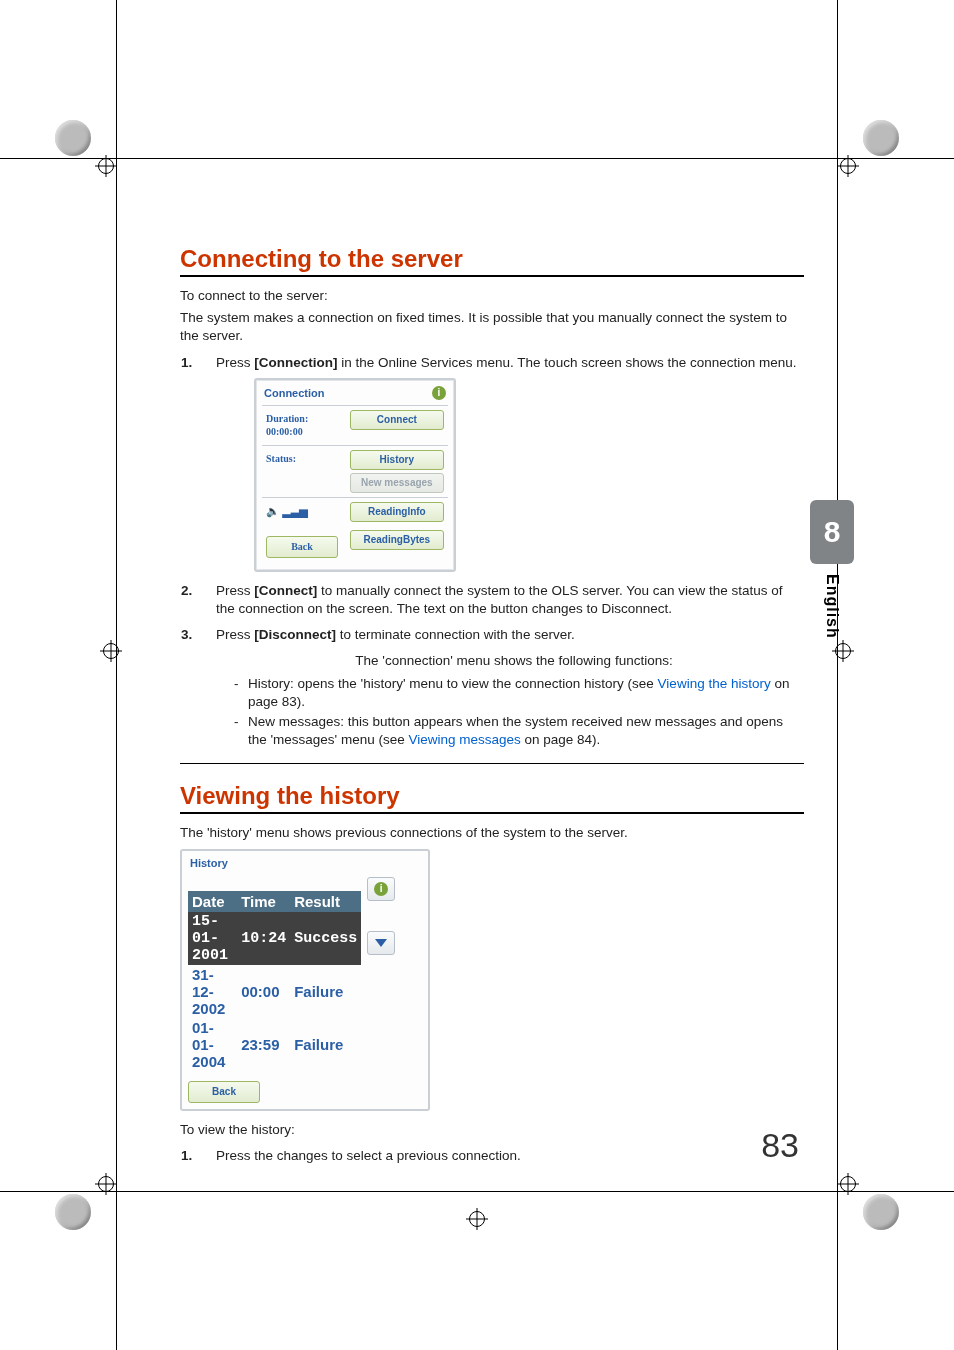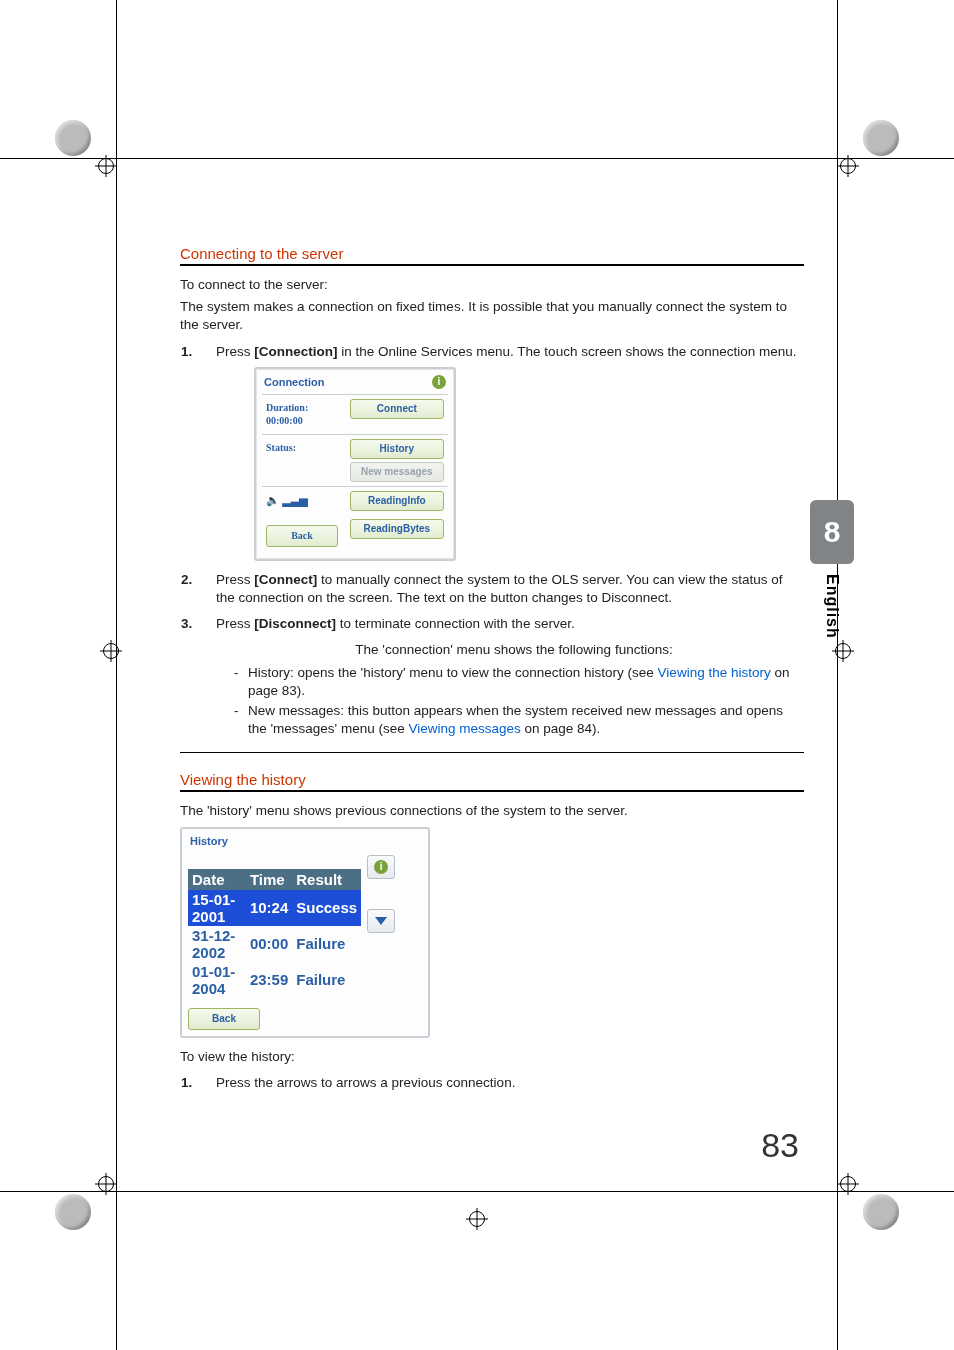--- a/index.html
+++ b/index.html
@@ -28,21 +28,21 @@
 
   .crop-lines { position:absolute; inset:0; pointer-events:none; }
   .c-h1,.c-h2,.c-v1,.c-v2 { position:absolute; background:#000; }
   .c-h1 { top:158px; left:0; right:0; height:1px; }
   .c-h2 { bottom:158px; left:0; right:0; height:1px; }
   .c-v1 { left:116px; top:0; bottom:0; width:1px; }
   .c-v2 { right:116px; top:0; bottom:0; width:1px; }
 
   .page { position:absolute; left: 180px; right: 150px; top: 245px; bottom: 190px; }
 
-  h2.section { color:#cc3500; font-size:15px; font-weight:normal; margin-bottom:2px; }
+  h2.section { color:#cc3500; font-size:24px; font-weight:bold; margin-bottom:2px; }
   .rule { height:2px; background:#000; margin-bottom:10px; width:100%; }
 
   p { font-size:13.5px; line-height:1.35; margin-bottom:4px; }
   ol.steps { list-style: decimal; margin: 8px 0 0 0; padding-left: 16px; }
   ol.steps > li { font-size:13.5px; line-height:1.35; margin-bottom:8px; padding-left: 20px; }
   ol.steps > li::marker { font-weight: bold; }
   .bold { font-weight:bold; }
   a.link { color:#0060d0; text-decoration:none; }
 
   .sub-indent { margin-left: 38px; font-size:13.5px; line-height:1.35; }
@@ -60,21 +60,21 @@
   .ui-btn { background:linear-gradient(#f5faee,#e2ecd0); border:1px solid #9db763; border-radius:3px; height:20px; font-size:10px; color:#2b5fa5; font-weight:bold; display:flex; align-items:center; justify-content:center; }
   .ui-btn.disabled { color:#9aa4ad; background:linear-gradient(#f1f3f0,#e6e8e3); border-color:#c1c8bb; }
   .ui-back { margin-top:4px; width:72px; background:linear-gradient(#f5faee,#e2ecd0); border:1px solid #9db763; border-radius:3px; height:22px; font-size:10px; color:#2b5fa5; font-weight:bold; display:flex; align-items:center; justify-content:center; }
   .speaker { font-size:11px; color:#2b5fa5; }
 
   
   .hist-panel { width: 250px; margin: 6px 0 10px 0; border:2px solid #c9cfd4; border-radius:3px; padding:4px 6px 6px; background:#fdfdfe; font-family: Verdana, Geneva, sans-serif; }
   table.hist { width: 74%; border-collapse: collapse; font-size:15px; color:#2b5fa5; margin-top:16px; }
   table.hist th { background:#4d6f86; color:#fff; text-align:left; padding:2px 4px; font-weight:bold; }
   table.hist td { padding:1px 4px; font-weight:bold; }
-  table.hist tr.sel td { background:#1d4ed8; color:#fff; }
+  table.hist tr.sel td { background:#404040; color:#fff;font-family:Liberation Mono, monospace; }
   .hist-body { display:flex; gap:6px; align-items:flex-start; }
   .hist-side { display:flex; flex-direction:column; gap:30px; margin-top:2px; }
   .sq-btn { width:28px; height:24px; border:1px solid #b6bfc7; border-radius:3px; background:linear-gradient(#fafbfc,#e6eaed); display:flex; align-items:center; justify-content:center; }
   .tri-down { width:0; height:0; border-left:6px solid transparent; border-right:6px solid transparent; border-top:8px solid #2b5fa5; }
 
   .side-tab { position:absolute; right: 100px; top: 500px; width:44px; display:flex; flex-direction:column; align-items:center; }
   .tab-box { width:44px; height:64px; background:#808487; border-radius:6px; display:flex; align-items:center; justify-content:center; color:#fff; font-size:30px; font-weight:bold; margin-bottom:10px; }
   .tab-text { writing-mode: vertical-rl; font-weight:bold; font-size:16px; letter-spacing:1px; color:#000; }
 
   .page-number { position:absolute; right: 155px; bottom: 185px; font-size:34px; color:#333; }
@@ -229,18 +229,18 @@
         <div class="sq-btn">
             <div class="tri-down"></div>
           </div>
       </div>
     </div>
     <div class="ui-back" style="margin-top:10px;">Back</div>
   </div>
 
   <p>To view the history:</p>
   <ol class="steps">
-    <li>Press the arrows to arrows a previous connection.</li>
+    <li>Press the changes to select a previous connection.</li>
   </ol>
 
 </div>
 
 <div class="page-number">83</div>
 
 </body></html>

